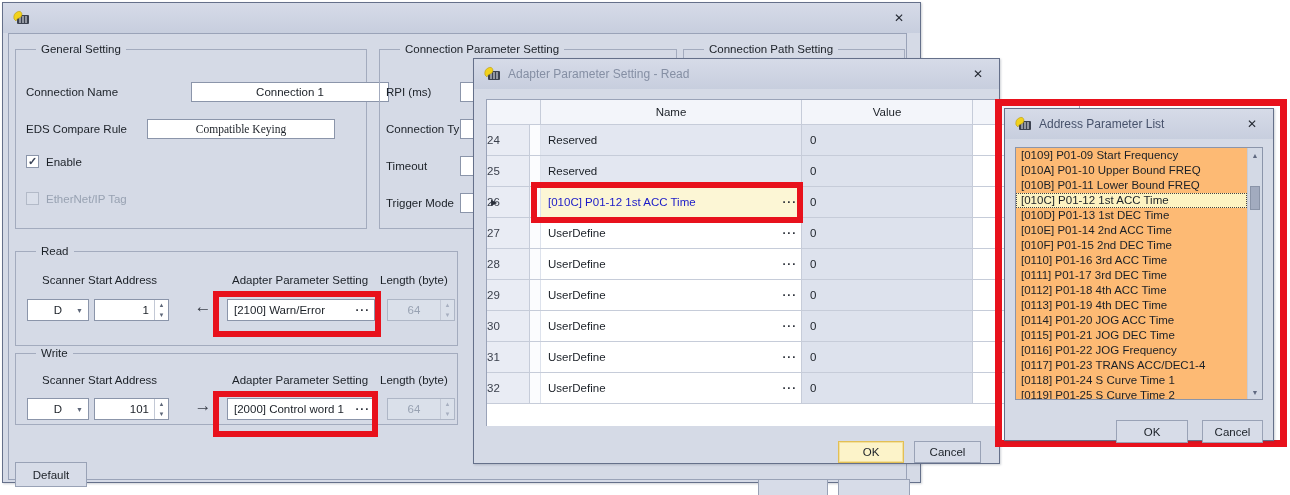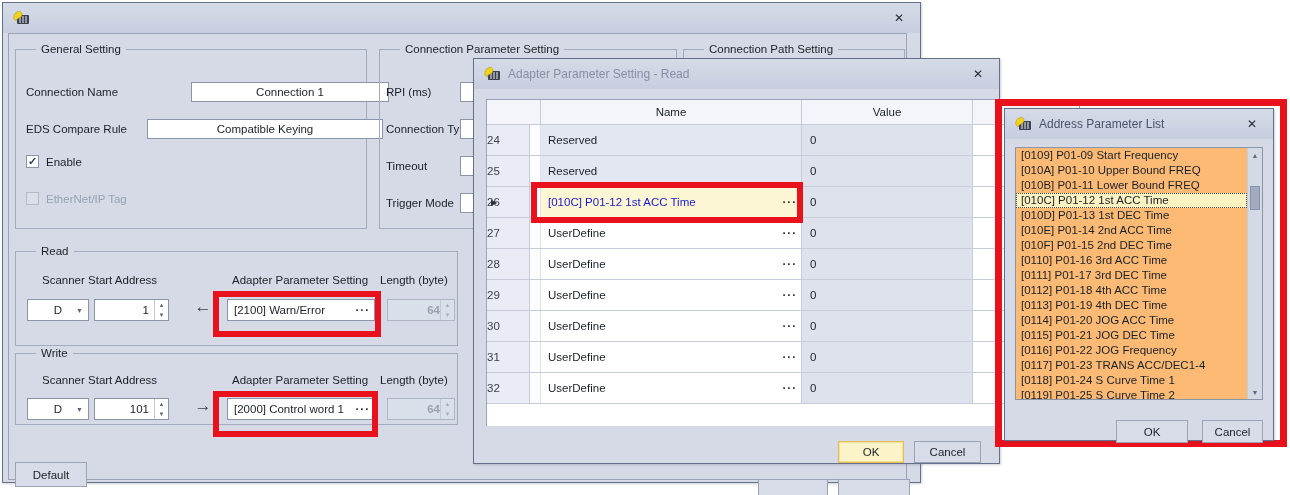--- a/index.html
+++ b/index.html
@@ -39,21 +39,21 @@
   .checkbox.disabled{background:#dadfea;border-color:#b3bac8;}
   .combo{position:absolute;background:#fff;border:1px solid var(--border-input);height:22px;
          display:flex;align-items:center;justify-content:center;}
   .combo::after{content:"▼";position:absolute;right:5px;font-size:7px;color:#5d6678;}
   .spinner{position:absolute;background:#fff;border:1px solid var(--border-input);height:22px;
            display:flex;align-items:center;}
   .spin-val{flex:1;text-align:right;padding-right:5px;}
   .spin-btns{width:14px;height:100%;display:flex;flex-direction:column;border-left:1px solid #c3c9d6;}
   .spin-btns span{flex:1;display:flex;align-items:center;justify-content:center;font-size:6px;color:#5d6678;}
   .spinner.disabled{background:#dae0ea;border-color:#aeb6c6;}
-  .spinner.disabled .spin-val{color:var(--disabled);padding-right:0;font-weight:bold;}
+  .spinner.disabled .spin-val{color:var(--disabled);text-align:center;padding-right:0;}
   .spinner.disabled .spin-btns span{color:#a7afc0;}
   .arrow-glyph{position:absolute;font-size:17px;font-weight:bold;color:#3a3f4a;width:30px;text-align:center;}
   .btn{position:absolute;background:var(--btn);border:1px solid var(--btn-border);
        display:flex;align-items:center;justify-content:center;font-size:11.5px;margin-top:8px;}
   .btn.focused{background:var(--ok_focus_bg);border:1px solid var(--ok_focus_border);
                box-shadow:inset 0 0 0 1px #f4e09a;}
   .redbox{position:absolute;border:6px solid var(--annotation);pointer-events:none;}
   
   .dtable{position:absolute;background:#fff;border:1px solid var(--border-panel);}
   .thead{display:flex;height:25px;background:var(--header);border-bottom:1px solid var(--grid);}
@@ -105,21 +105,21 @@
   </div>
   <div class="panel" style="left:5px;top:30px;width:899px;height:447px;"></div>
 
   <div class="group" style="left:12px;top:46px;width:352px;height:180px;">
     <span class="legend">General Setting</span>
     <span class="lbl" style="left:10px;top:36px;">Connection Name</span>
     <div class="inp" style="left:131px;top:32px;width:198px;margin-left:44px;">
       <span>Connection 1</span>
     </div>
     <span class="lbl" style="left:10px;top:73px;">EDS Compare Rule</span>
-    <div class="inp" style="left:131px;top:69px;width:236px;">
+    <div class="inp" style="left:131px;top:69px;width:188px;font-family:Liberation Serif, serif;">
       <span>Compatible Keying</span>
     </div>
     <div class="checkbox checked" style="left:10px;top:105px;"></div>
     <span class="lbl" style="left:30px;top:106px;">Enable</span>
     <div class="checkbox disabled" style="left:10px;top:142px;"></div>
     <span class="lbl gray-lbl" style="left:30px;top:143px;">EtherNet/IP Tag</span>
   </div>
 
   <div class="group" style="left:376px;top:46px;width:298px;height:180px;">
     <span class="legend">Connection Parameter Setting</span>

